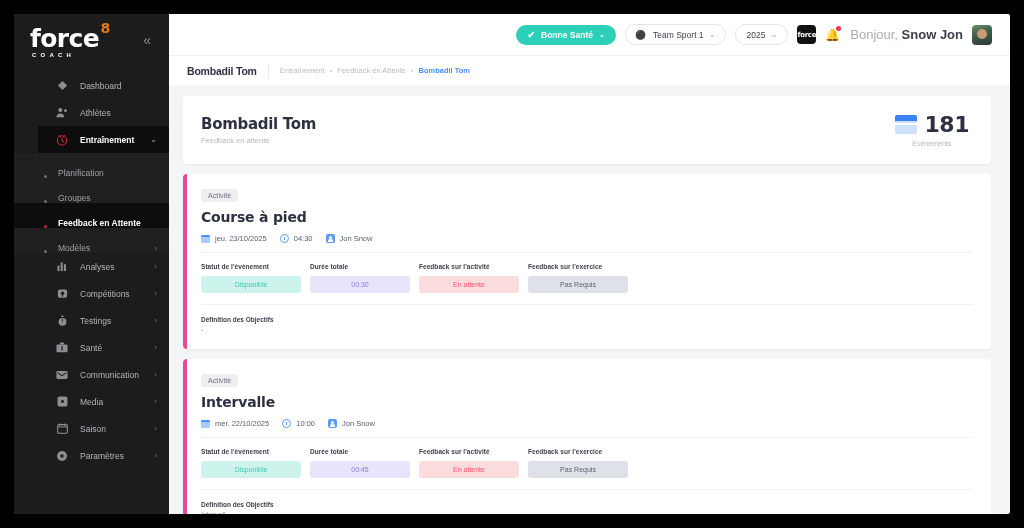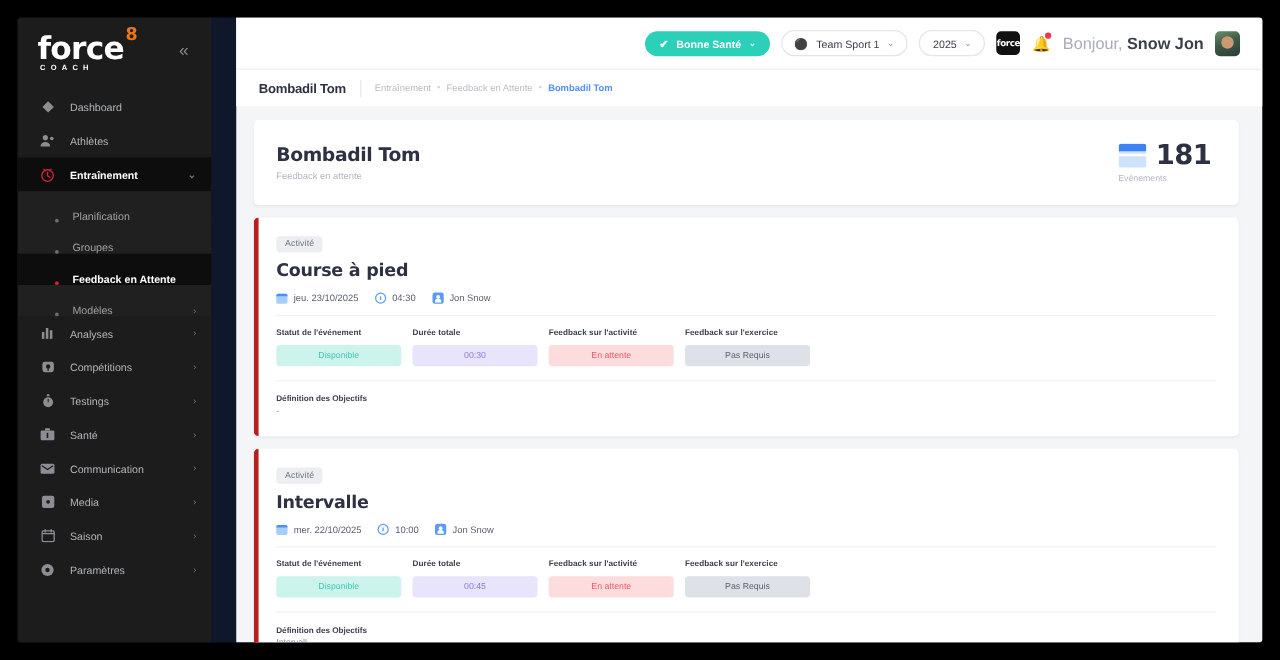--- a/index.html
+++ b/index.html
@@ -6,25 +6,24 @@
   html, body {
     width: 1024px; height: 528px;
     background: #000;
     font-family: "Liberation Sans", sans-serif;
     overflow: hidden;
   }
   .frame {
     position: absolute;
     left: 14px; top: 14px;
     width: 996px; height: 500px;
-    background: #0f172a;
+    background: #a16207;
     border-radius: 3px;
     overflow: hidden;
     display: flex;
-    gap: 20px;
   }
 
   
   .sidebar {
     width: 155px;
     flex: 0 0 155px;
     background: #1c1c1c;
     height: 100%;
     overflow: hidden;
     position: relative;
@@ -75,20 +74,21 @@
   .nav { margin-top: 6px; }
   .nav-item {
     display: flex;
     align-items: center;
     height: 27px;
     padding: 0 12px 0 16px;
     color: #b3b4b8;
     font-size: 8.5px;
     cursor: pointer;
     position: relative;
+    margin-left: 24px;
   }
   .nav-item .ico {
     width: 16px; height: 16px;
     margin-right: 10px;
     flex: 0 0 16px;
     display: flex; align-items: center; justify-content: center;
     color: #8d8e93;
   }
   .nav-item .lbl { flex: 1; white-space: nowrap; }
   .nav-item .chev { color: #76777c; font-size: 8px; }
@@ -254,21 +254,21 @@
     font-weight: 700;
     color: #2d3142;
     letter-spacing: -0.3px;
     font-family: "DejaVu Sans", sans-serif;
   }
   .hero-sub {
     font-size: 7.5px;
     color: #b3b7c1;
     margin-top: 3px;
   }
-  .hero-right { display: flex; flex-direction: column; align-items: flex-start; }
+  .hero-right { display: flex; flex-direction: column; align-items: center; }
   .hero-count { display: flex; align-items: center; gap: 8px; }
   .calico {
     width: 22px; height: 19px;
     border-radius: 2px;
     background: #cfe2fb;
     position: relative;
     overflow: hidden;
   }
   .calico::before {
     content:""; position:absolute; left:0; top:0; right:0; height:6px; background:#3b82f6;
@@ -283,21 +283,21 @@
     letter-spacing: -0.5px;
     font-family: "DejaVu Sans", sans-serif;
     line-height: 1;
   }
   .hero-evt { font-size: 7px; color: #b3b7c1; margin-top: 4px; }
 
   .card {
     margin-top: 10px;
     background: #ffffff;
     border-radius: 4px;
-    border-left: 4px solid #b91c1c;
+    border-left: 4px solid #ec4899;
     padding: 10px 18px 14px 14px;
     box-shadow: 0 1px 2px rgba(30,40,70,.05);
   }
   .tag {
     display: inline-block;
     background: #eceef2;
     color: #6e7380;
     font-size: 7px;
     padding: 3px 7px;
     border-radius: 3px;

